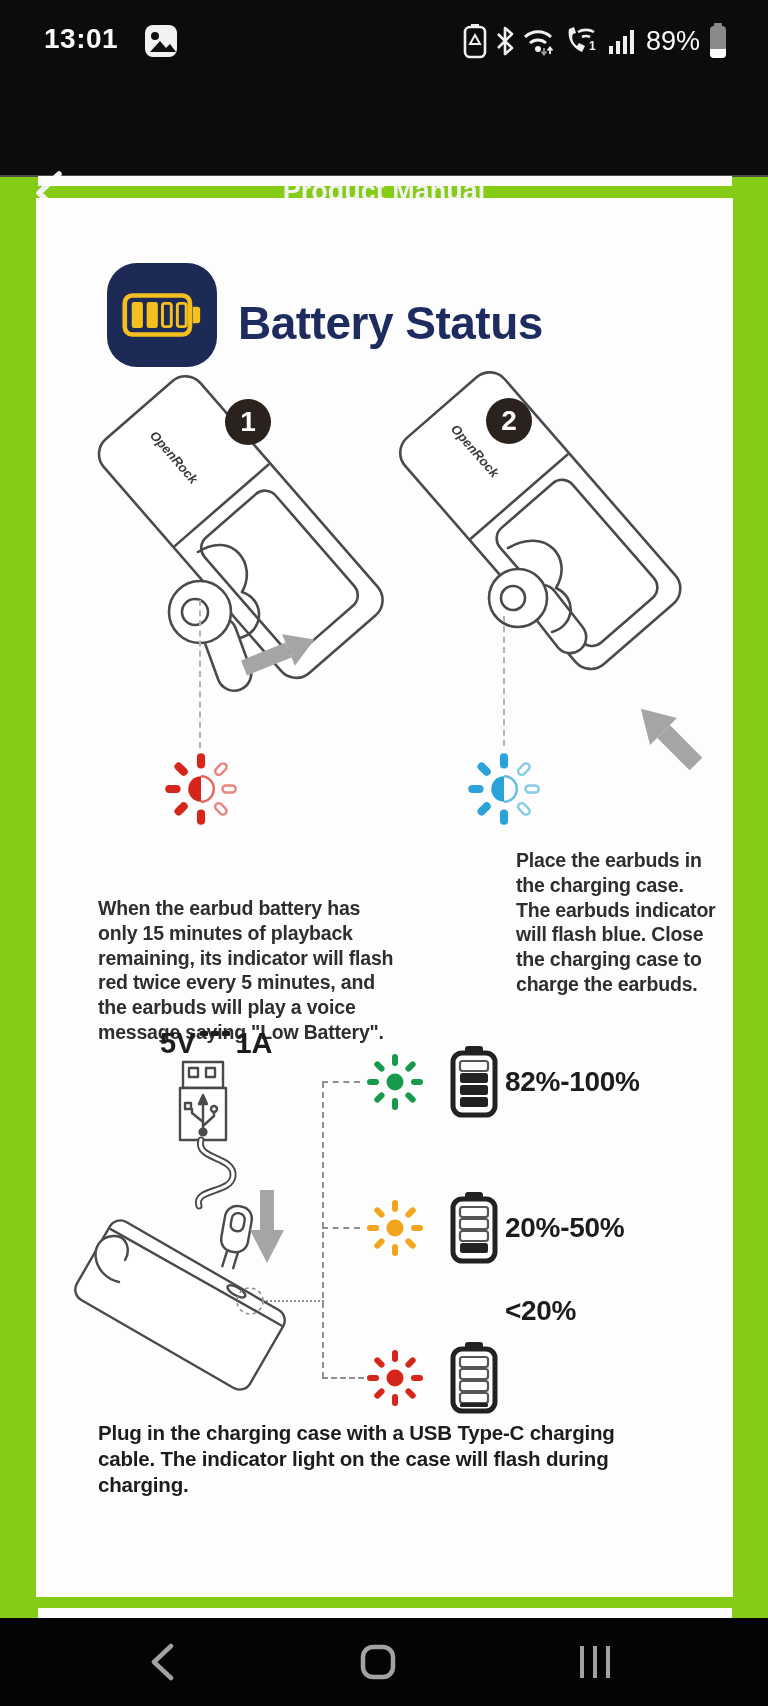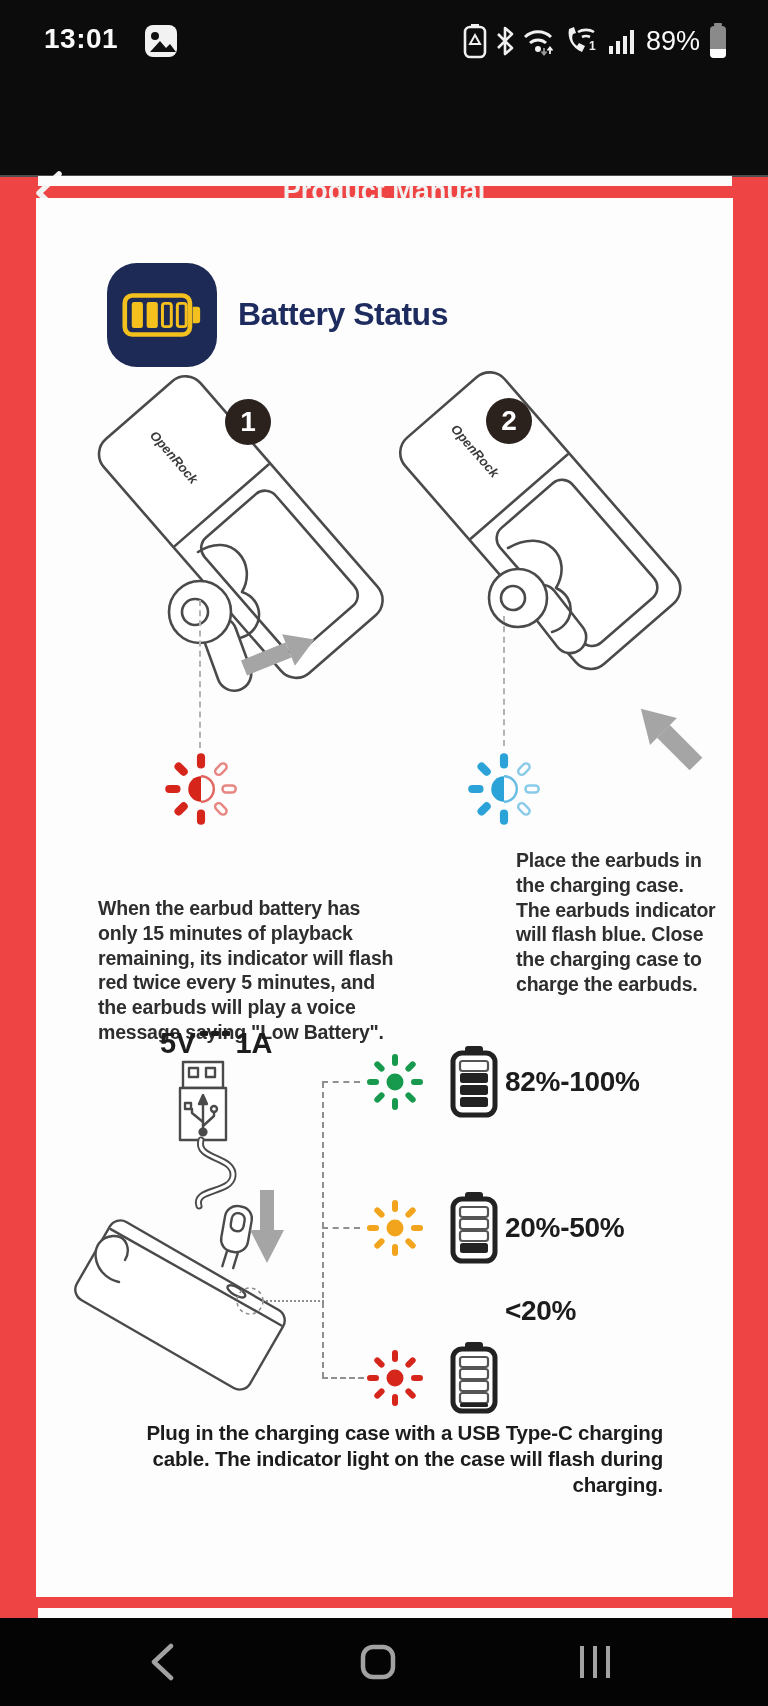--- a/index.html
+++ b/index.html
@@ -1,16 +1,16 @@
 <!DOCTYPE html>
 <html><head>
 <meta charset="utf-8">
 <style>
   html,body{margin:0;padding:0;background:#333;}
-  .screen{position:relative;width:768px;height:1706px;margin:0 auto;background:#ef4444;
+  .screen{position:relative;width:768px;height:1706px;margin:0 auto;background:#84cc16;
     font-family:"Liberation Sans","DejaVu Sans",sans-serif;overflow:hidden;}
 
   
   .status-bar{position:absolute;left:0;top:0;width:768px;height:80px;background:#0c0c0c;}
   .time{position:absolute;left:44px;top:23px;font-size:28px;font-weight:700;color:#fafafa;letter-spacing:.5px;}
   .gallery-ic{position:absolute;left:144px;top:24px;}
   .sb-right{position:absolute;right:40px;top:22px;height:38px;display:flex;align-items:center;gap:8px;}
   .sb-pct{font-size:27px;color:#fafafa;font-weight:400;margin-left:2px;}
 
   
@@ -18,21 +18,21 @@
   .app-title{position:absolute;left:0;top:96px;width:768px;text-align:center;font-size:27px;font-weight:700;color:#f2f2f2;}
   .back-btn{position:absolute;left:33px;top:90px;width:40px;height:46px;cursor:pointer;}
 
   
   .card-sliver{position:absolute;left:38px;width:694px;height:10px;background:#fcfcfd;}
   .card{position:absolute;left:36px;top:198px;width:697px;height:1399px;background:#fdfdfe;}
 
   
   .sec-icon{position:absolute;left:107px;top:263px;width:110px;height:104px;background:#1d2a55;border-radius:30px;
     display:flex;align-items:center;justify-content:center;}
-  .sec-title{position:absolute;left:238px;top:296px;font-size:32px;font-weight:700;color:#1d2b5e;letter-spacing:-.5px;}
+  .sec-title{position:absolute;left:238px;top:296px;font-size:46px;font-weight:700;color:#1d2b5e;letter-spacing:-.5px;}
 
   
   .badge{position:absolute;width:46px;height:46px;border-radius:50%;background:#2b211d;color:#fff;
     display:flex;align-items:center;justify-content:center;font-size:28px;font-weight:700;}
   .badge1{left:225px;top:399px;} .badge2{left:486px;top:398px;}
 
   
   .vdash{position:absolute;width:0;border-left:2.5px dashed #b3b3b3;}
   .drop1{left:199px;top:600px;height:148px;}
   .drop2{left:503px;top:616px;height:130px;}
@@ -48,21 +48,21 @@
   .flash-lg{position:absolute;width:92px;height:92px;}
   .flash-red{left:155px;top:743px;color:#d6261c;}
   .flash-blue{left:458px;top:743px;color:#2ba3d8;}
   .flash-sm{position:absolute;width:62px;height:62px;}
 
   
   .para{position:absolute;white-space:pre-line;color:#2e2e2e;font-size:19.5px;line-height:24.8px;font-weight:700;letter-spacing:-.2px;}
   .para-l{left:98px;top:896px;width:345px;}
   .para-r{left:468px;top:848px;width:250px;margin-left:48px;}
   .para-b{position:absolute;left:98px;top:1420px;width:565px;white-space:pre-line;
-    color:#1c1c1c;font-size:20.5px;line-height:26px;font-weight:700;letter-spacing:-.2px;text-align:right;}
+    color:#1c1c1c;font-size:20.5px;line-height:26px;font-weight:700;letter-spacing:-.2px;}
 
   
   .pwr{position:absolute;left:160px;top:1027px;display:flex;gap:5px;
     font-size:29px;font-weight:700;color:#1c1c1c;}
   .dc-sym{display:inline-block;width:30px;}
   .dc-sym .bar{height:5px;background:#1c1c1c;border-radius:2px;}
   .dc-sym .dashes{margin-top:4px;display:flex;justify-content:space-between;}
   .dc-sym .dashes span{display:block;width:8px;height:5px;background:#1c1c1c;border-radius:1px;}
 
   

